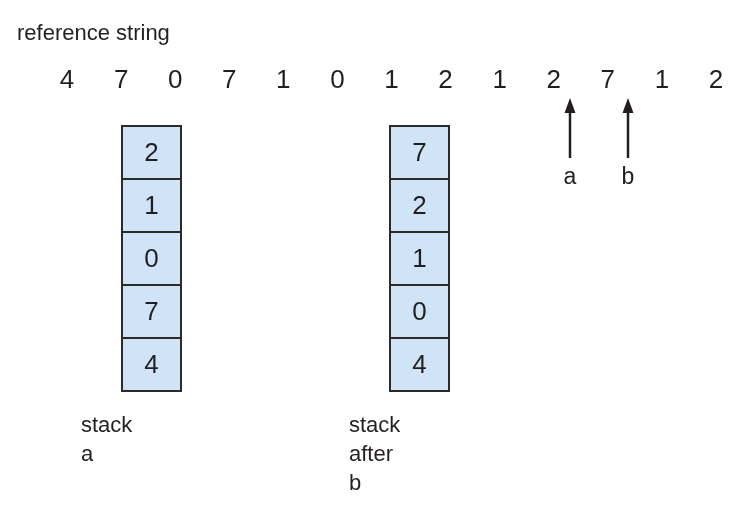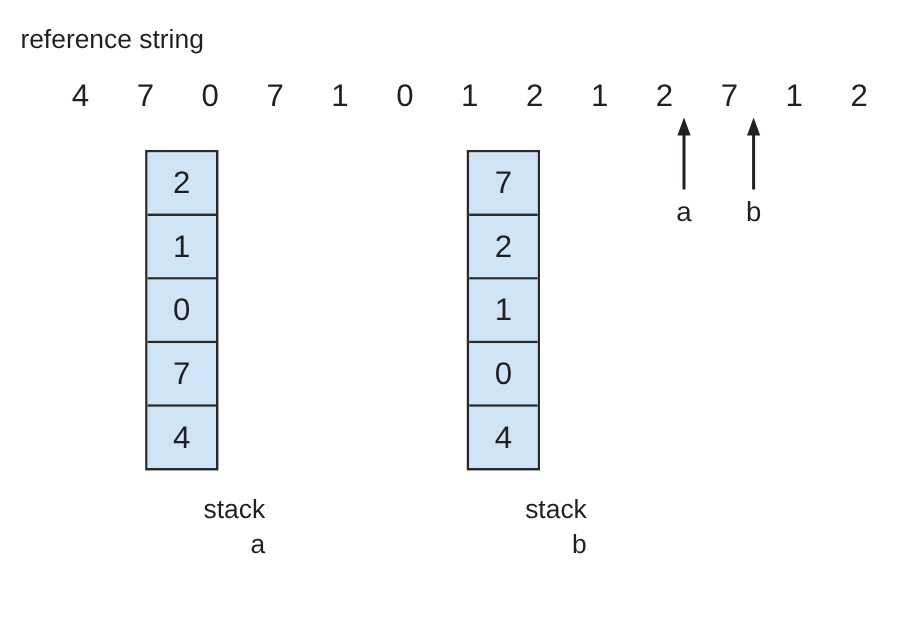--- a/index.html
+++ b/index.html
@@ -60,21 +60,21 @@
     justify-content: center;
     font-size: 26px;
     color: #231f20;
     background: #cfe5f7;
   }
   .cell:last-child { border-bottom: none; }
   .caption {
     position: absolute;
     top: 410px;
     width: 140px;
-    text-align: right;
+    text-align: left;
     font-size: 22px;
   }
   .caption-left  { left: 81px;  }
   .caption-right { left: 349px; }
   .caption-line {
     line-height: 29px;
     color: #231f20;
   }
   .arrow {
     position: absolute;
@@ -136,20 +136,21 @@
       <div class="cell">4</div>
     </div>
 
   <div class="caption caption-left">
       <div class="caption-line">stack</div>
       <div class="caption-line">a</div>
     </div>
 
   <div class="caption caption-right">
       <div class="caption-line">stack</div>
+      <div class="caption-line">after</div>
       <div class="caption-line">b</div>
     </div>
 
   <div class="arrow arrow-a">
     <svg width="16" height="62" viewBox="0 0 16 62" aria-hidden="true">
       <line x1="8" y1="60" x2="8" y2="12" stroke="#231f20" stroke-width="2.5"></line>
       <polygon points="8,0 2.5,15 13.5,15" fill="#231f20"></polygon>
     </svg>
   </div>
 

